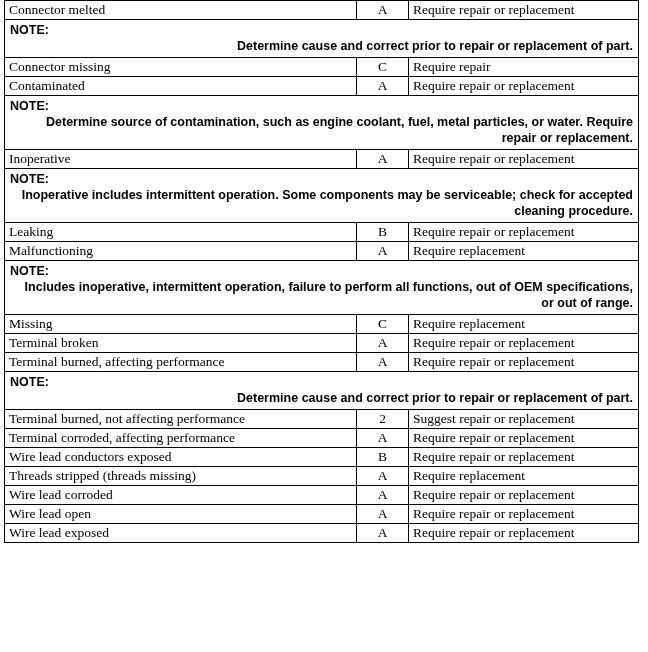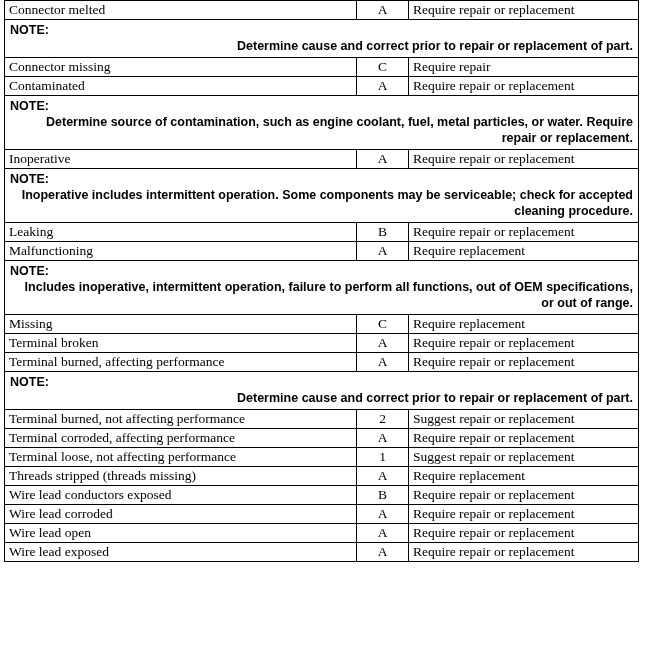--- a/index.html
+++ b/index.html
@@ -148,33 +148,28 @@
           <td class="condition">Terminal burned, not affecting performance</td>
           <td class="code">2</td>
           <td class="action">Suggest repair or replacement</td>
         </tr>
         <tr class="data-row">
           <td class="condition">Terminal corroded, affecting performance</td>
           <td class="code">A</td>
           <td class="action">Require repair or replacement</td>
         </tr>
         <tr class="data-row">
-          <td class="condition">Terminal loose, not affecting performance</td>
-          <td class="code">1</td>
-          <td class="action">Suggest repair or replacement</td>
+          <td class="condition">Wire lead conductors exposed</td>
+          <td class="code">B</td>
+          <td class="action">Require repair or replacement</td>
         </tr>
         <tr class="data-row">
           <td class="condition">Threads stripped (threads missing)</td>
           <td class="code">A</td>
           <td class="action">Require replacement</td>
-        </tr>
-        <tr class="data-row">
-          <td class="condition">Wire lead conductors exposed</td>
-          <td class="code">B</td>
-          <td class="action">Require repair or replacement</td>
         </tr>
         <tr class="data-row">
           <td class="condition">Wire lead corroded</td>
           <td class="code">A</td>
           <td class="action">Require repair or replacement</td>
         </tr>
         <tr class="data-row">
           <td class="condition">Wire lead open</td>
           <td class="code">A</td>
           <td class="action">Require repair or replacement</td>

